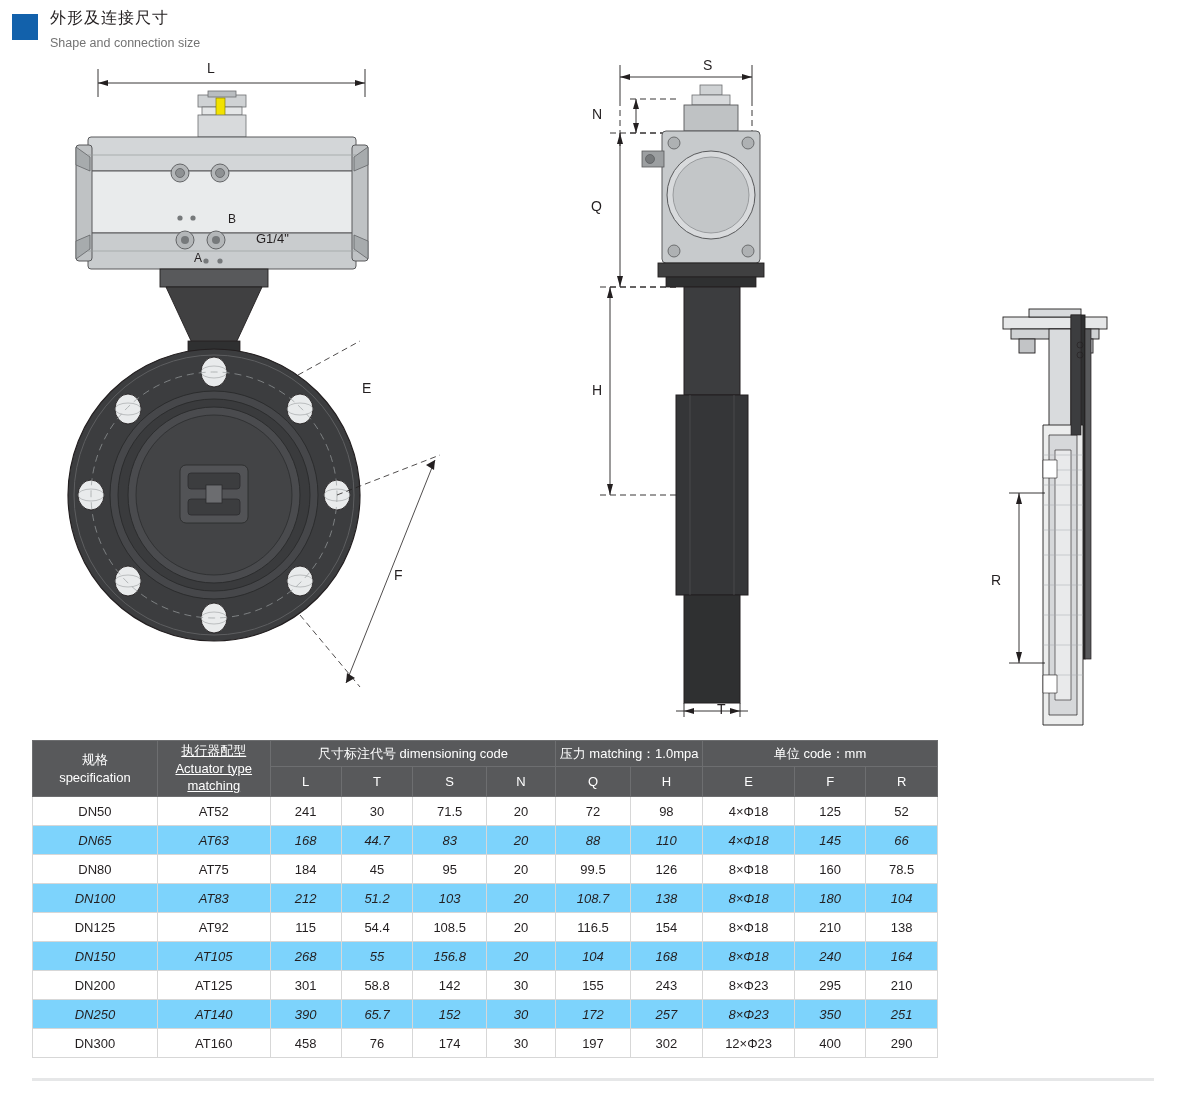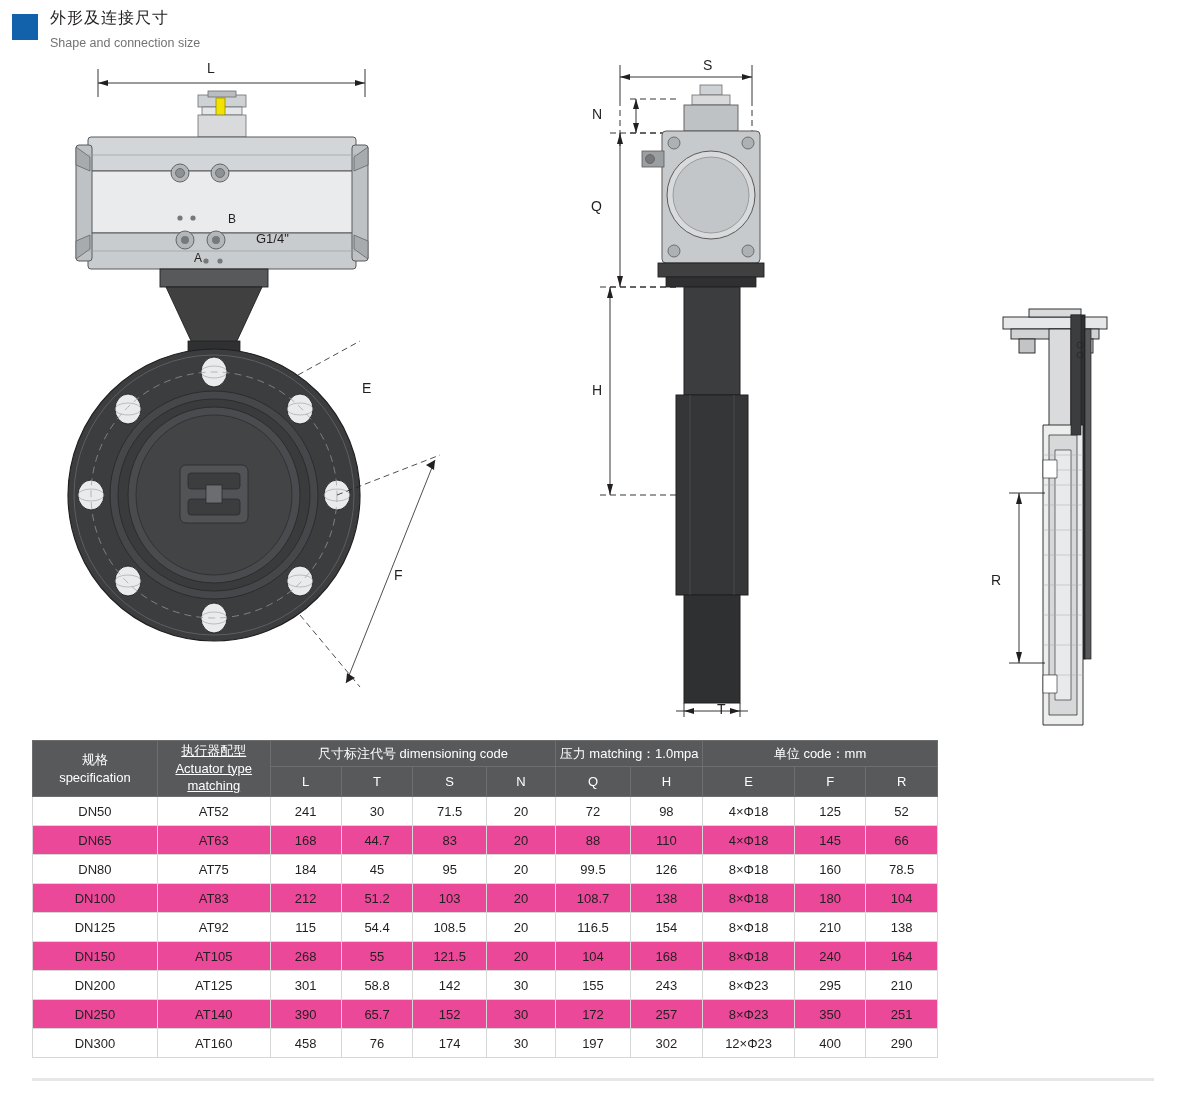--- a/index.html
+++ b/index.html
@@ -48,21 +48,21 @@
   thead th {
     background:#58595b;
     color:#ffffff;
     font-weight:normal;
     border:1px solid #6d6e70;
   }
   .hd-tall { height:56px; line-height:1.35; }
   .hd-sub { height:30px; }
   tbody td { height:29px; }
   tbody tr.odd td { background:#ffffff; }
-  tbody tr.even td { background:#ec4899; }
+  tbody tr.even td { background:#7dd3fc;font-style:italic; }
   .col-spec { width:140px; }
   .col-act { width:130px;text-decoration:underline; }
   .col-num { width:85px; }
   .col-e { width:105px; }
 
   .footer-rule {
     position:absolute; left:32px; top:1078px; width:1122px; height:3px;
     background:#e6e7e8;
   }
 </style>
@@ -418,21 +418,21 @@
         <td>154</td>
         <td>8×Φ18</td>
         <td>210</td>
         <td>138</td>
       </tr>
       <tr class="even">
         <td>DN150</td>
         <td>AT105</td>
         <td>268</td>
         <td>55</td>
-        <td>121.5</td>
+        <td>156.8</td>
         <td>20</td>
         <td>104</td>
         <td>168</td>
         <td>8×Φ18</td>
         <td>240</td>
         <td>164</td>
       </tr>
       <tr class="odd">
         <td>DN200</td>
         <td>AT125</td>

